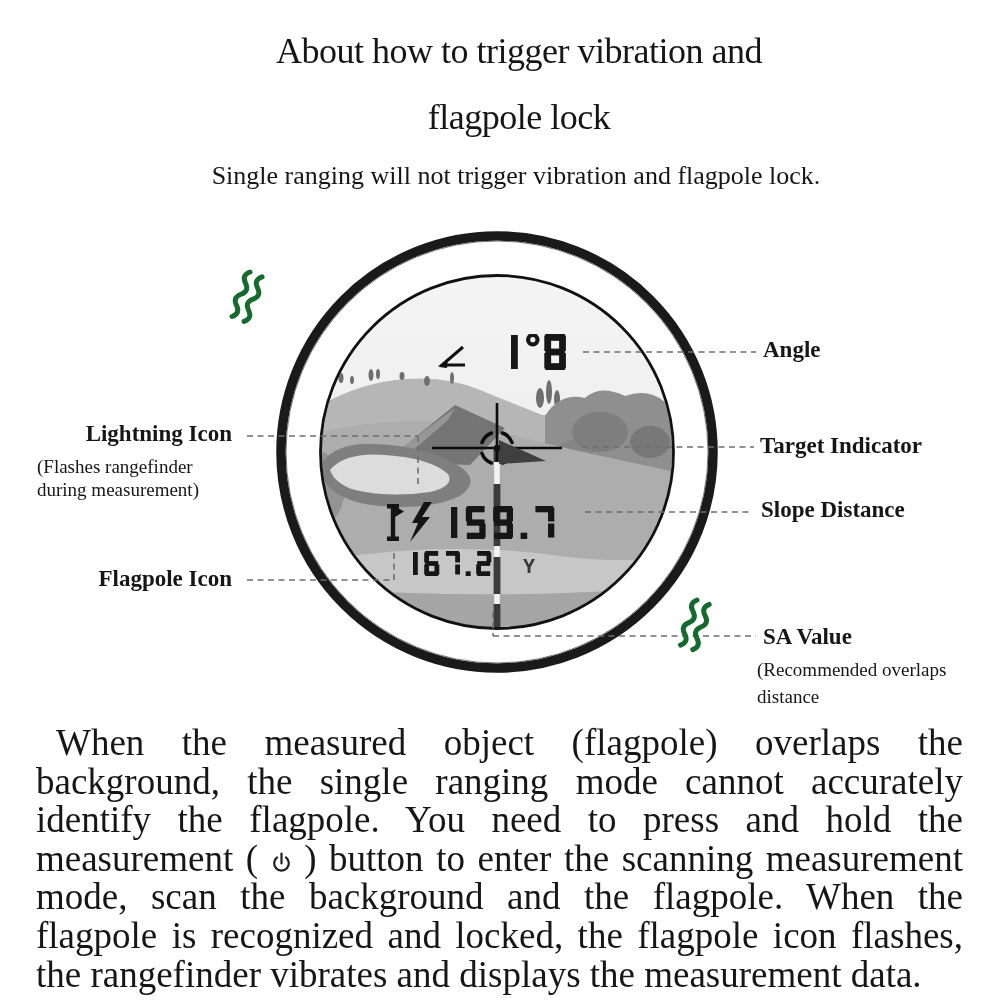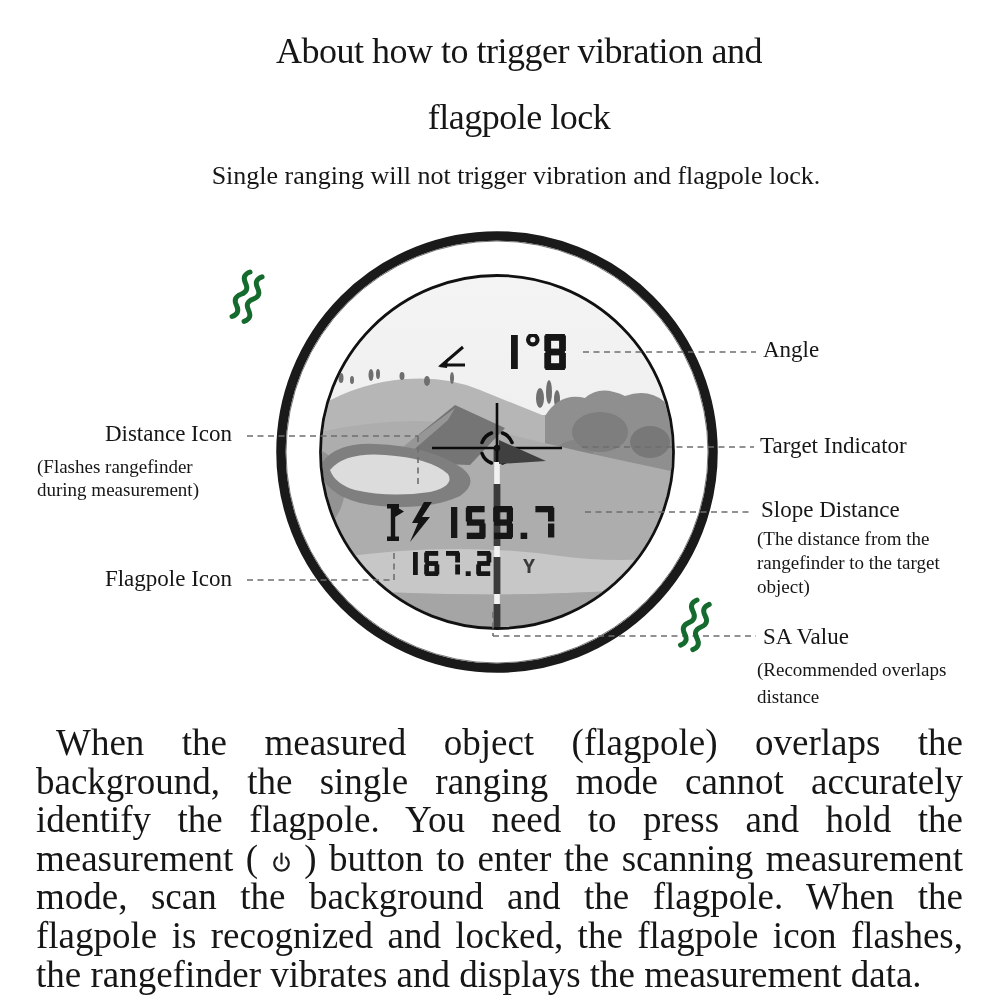--- a/index.html
+++ b/index.html
@@ -3,21 +3,21 @@
 <meta charset="utf-8">
 <style>
   html,body{margin:0;padding:0;background:#ffffff;}
   .page{position:relative;width:1000px;height:1000px;background:#ffffff;overflow:hidden;
         font-family:"Liberation Serif", serif;color:#161616;}
   .title{position:absolute;left:0;top:18px;width:1000px;margin:0;text-align:center;
          font-size:36px;line-height:66px;font-weight:normal;white-space:pre-line;letter-spacing:-0.5px;padding-left:19px;}
   .subtitle{position:absolute;left:16px;top:160px;width:1000px;margin:0;text-align:center;
             font-size:26px;line-height:32px;}
   .diagram-svg{position:absolute;left:0;top:0;width:1000px;height:1000px;}
-  .callout-label{position:absolute;font-size:23px;font-weight:normal;line-height:26px;white-space:nowrap;}
+  .callout-label{position:absolute;font-size:23px;font-weight:bold;line-height:26px;white-space:nowrap;}
   .callout-desc{position:absolute;font-size:19px;line-height:23px;white-space:pre-line;}
   .seg7{position:absolute;}
   .icon-abs{position:absolute;}
   .yard-unit{position:absolute;font-family:"DejaVu Sans Mono", monospace;font-size:20px;
              font-weight:bold;color:#3a3a3a;}
   .paragraph{position:absolute;left:36px;top:724px;width:927px;margin:0;
              font-size:37px;line-height:38.6px;text-align:justify;text-indent:20px;}
   .pwr-icon{vertical-align:-4px;}
 </style>
 </head>
@@ -187,32 +187,29 @@
         <rect x="42.2" y="13.5" width="4.8" height="10.0"></rect>
         <rect x="52.7" y="20.3" width="5.0" height="4.8"></rect>
         <rect x="64.2" y="0.0" width="13.0" height="4.8"></rect>
         <rect x="73.5" y="1.5" width="4.8" height="10.0"></rect>
         <rect x="64.2" y="10.1" width="13.0" height="4.8"></rect>
         <rect x="64.2" y="20.3" width="13.0" height="4.8"></rect>
         <rect x="63.2" y="13.5" width="4.8" height="10.0"></rect>
       </svg></div>
   <span class="yard-unit" style="left:523px;top:554px">Y</span>
 
-  <div class="callout-label" style="left:60px;top:421px;width:172px;text-align:right">Distance Icon</div>
+  <div class="callout-label" style="left:60px;top:421px;width:172px;text-align:right">Lightning Icon</div>
   <div class="callout-desc" style="left:37px;top:455px;width:200px;text-align:left">(Flashes rangefinder
 during measurement)</div>
 
   <div class="callout-label" style="left:60px;top:566px;width:172px;text-align:right">Flagpole Icon</div>
 
   <div class="callout-label" style="left:763px;top:337px">Angle</div>
   <div class="callout-label" style="left:760px;top:433px">Target Indicator</div>
   <div class="callout-label" style="left:761px;top:497px">Slope Distance</div>
-  <div class="callout-desc" style="left:757px;top:527px;width:215px;line-height:24px">(The distance from the
-rangefinder to the target
-object)</div>
   <div class="callout-label" style="left:763px;top:624px">SA Value</div>
   <div class="callout-desc" style="left:757px;top:656px;width:215px;line-height:27px">(Recommended overlaps
 distance</div>
 
   <p class="paragraph"><span>When the measured object (flagpole) overlaps the background, the single ranging mode cannot accurately identify the flagpole. You need to press and hold the measurement ( </span><span><svg class="pwr-icon" width="21" height="23" viewBox="0 0 20 22" xmlns="http://www.w3.org/2000/svg">
           <path d="M14.2 5.2 A7 7 0 1 1 5.8 5.2" fill="none" stroke="#1f1f1f" stroke-width="2.1" stroke-linecap="round"></path>
           <line x1="10" y1="1.5" x2="10" y2="11" stroke="#1f1f1f" stroke-width="2.1" stroke-linecap="round"></line>
         </svg></span><span> ) button to enter the scanning measurement mode, scan the background and the flagpole. When the flagpole is recognized and locked, the flagpole icon flashes,  the rangefinder vibrates and displays the measurement data.</span></p>
 
 </div>

